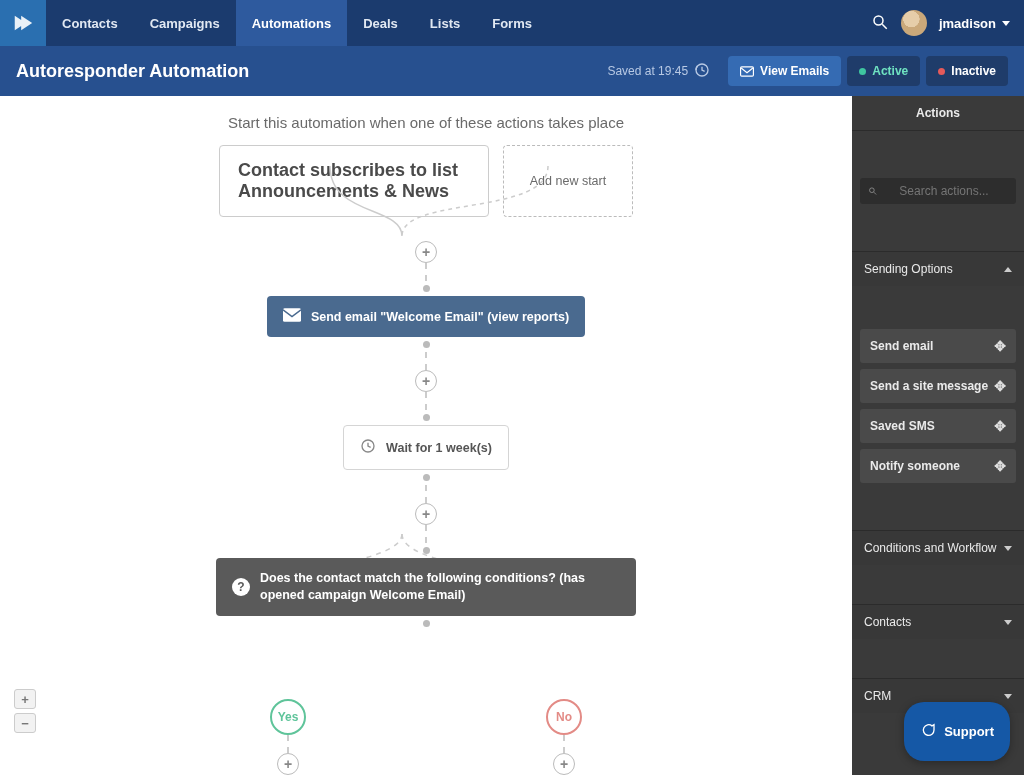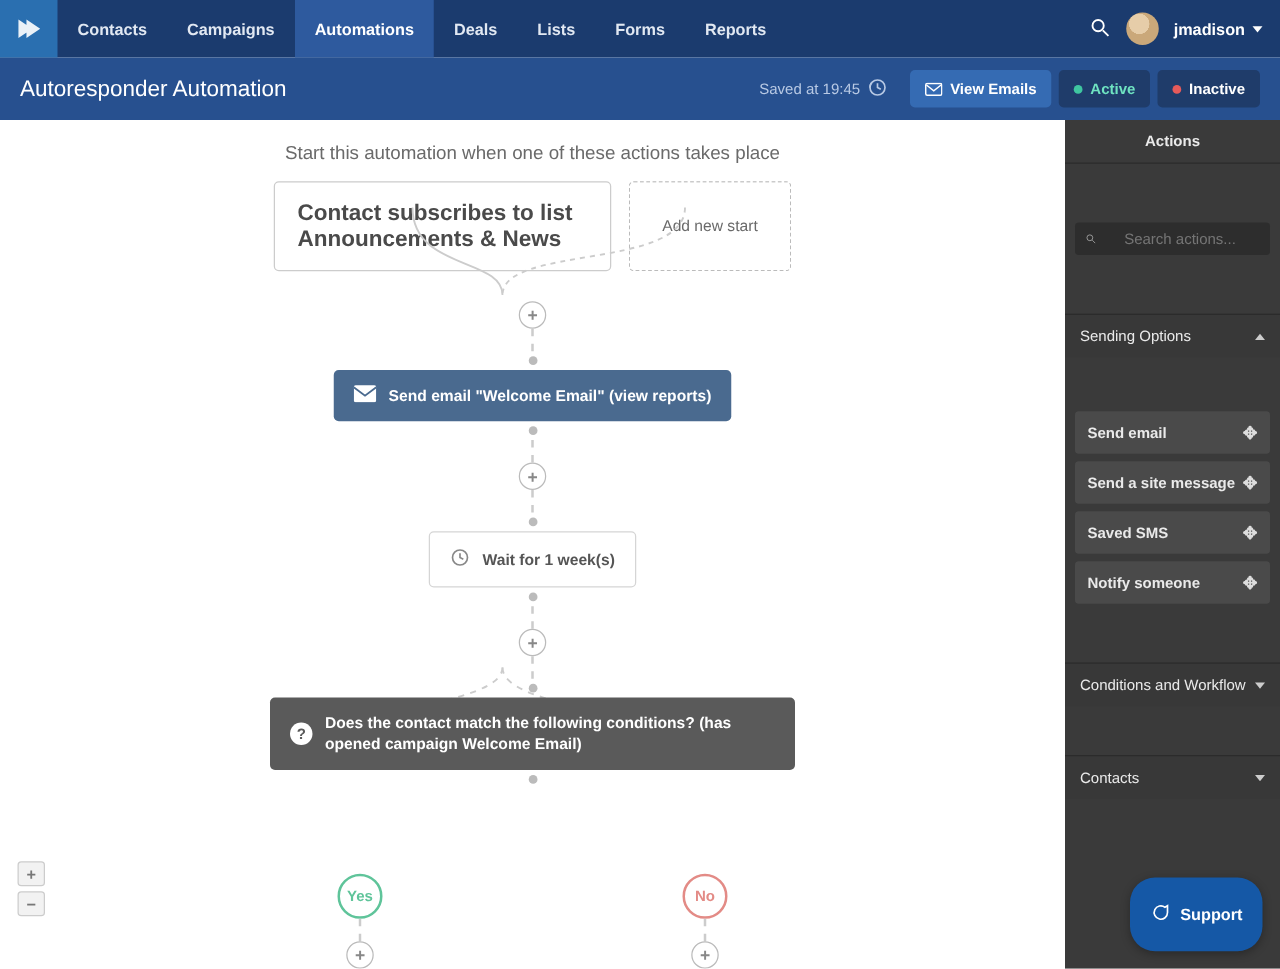--- a/index.html
+++ b/index.html
@@ -48,21 +48,21 @@
 
   
   .subheader {
     background: #27508f;
     height: 50px;
     display: flex;
     align-items: center;
     padding: 0 16px;
     color: #fff;
   }
-  .page-title { font-size: 18px; font-weight: 400; }
+  .page-title { font-size: 18px; font-weight: 700; }
   .sub-spacer { flex: 1; }
   .saved { color: #b8c9e4; font-size: 12px; display: flex; align-items: center; gap: 6px; margin-right: 12px;}
   .history-icon svg { width: 16px; height: 16px; stroke: #b8c9e4; fill: none; stroke-width: 2; }
   .btn {
     padding: 8px 12px;
     border-radius: 4px;
     font-weight: 600;
     font-size: 12px;
     display: flex; align-items: center; gap: 6px;
     cursor: pointer;
@@ -181,21 +181,20 @@
         <path d="M3 4 L15 12 L3 20 Z M10 4 L22 12 L10 20 Z" fill="#fff" opacity=".9"></path>
       </svg>
   </div>
   <div class="nav-items">
     <div class="nav-item">Contacts</div>
     <div class="nav-item">Campaigns</div>
     <div class="nav-item active">Automations</div>
     <div class="nav-item">Deals</div>
     <div class="nav-item">Lists</div>
     <div class="nav-item">Forms</div>
-    <div class="nav-item">Reports</div>
   </div>
   <div class="nav-spacer"></div>
   <div class="nav-right">
     <span class="search-icon">
       <svg viewBox="0 0 24 24">
           <circle cx="10" cy="10" r="6"></circle>
           <line x1="15" y1="15" x2="21" y2="21"></line>
         </svg>
     </span>
     <div class="avatar"></div>
@@ -345,20 +344,24 @@
       </div>
     </div>
     <div class="side-section">
       <span>Conditions and Workflow</span>
       <span class="chev chev-down"></span>
     </div>
     <div class="side-section">
       <span>Contacts</span>
       <span class="chev chev-down"></span>
     </div>
+    <div class="side-section">
+      <span>CRM</span>
+      <span class="chev chev-down"></span>
+    </div>
   </div>
 </div>
 
 <div class="support-btn">
   <span class="bubble-icon">
     <svg viewBox="0 0 24 24">
         <path d="M21 12a8 8 0 1 1-3-6.2L21 4v8z"></path>
       </svg>
   </span>
   <span>Support</span>

